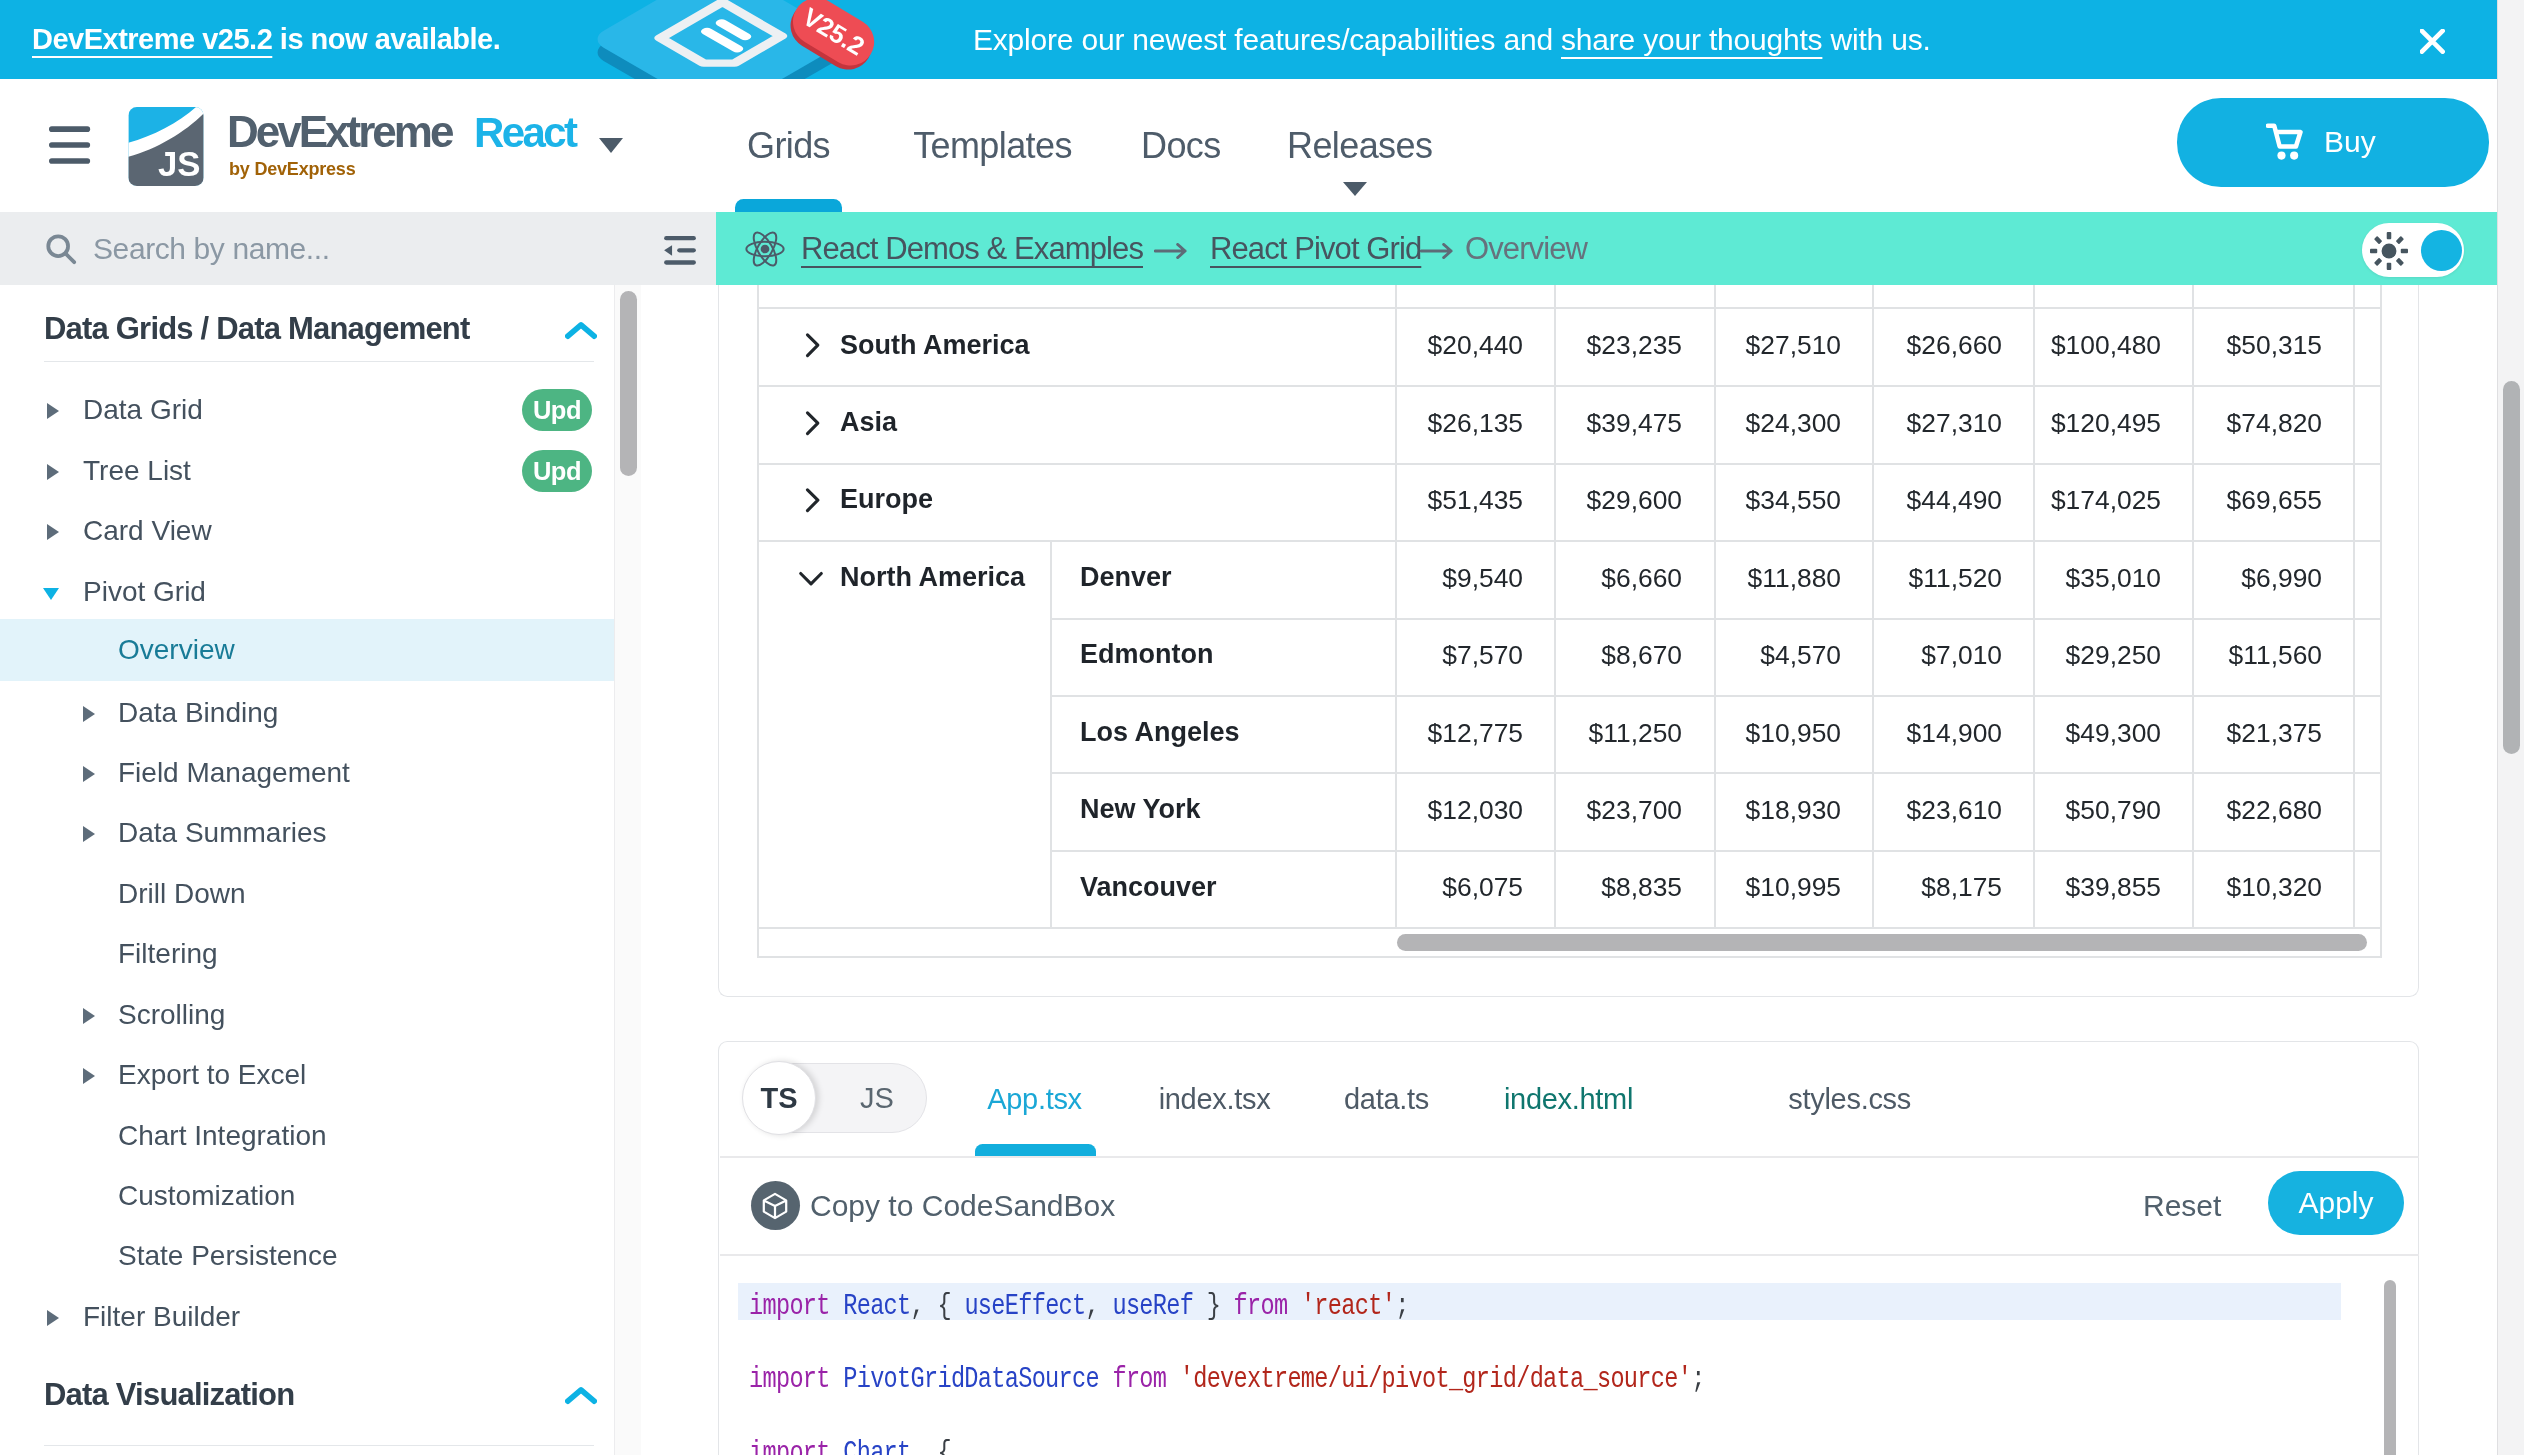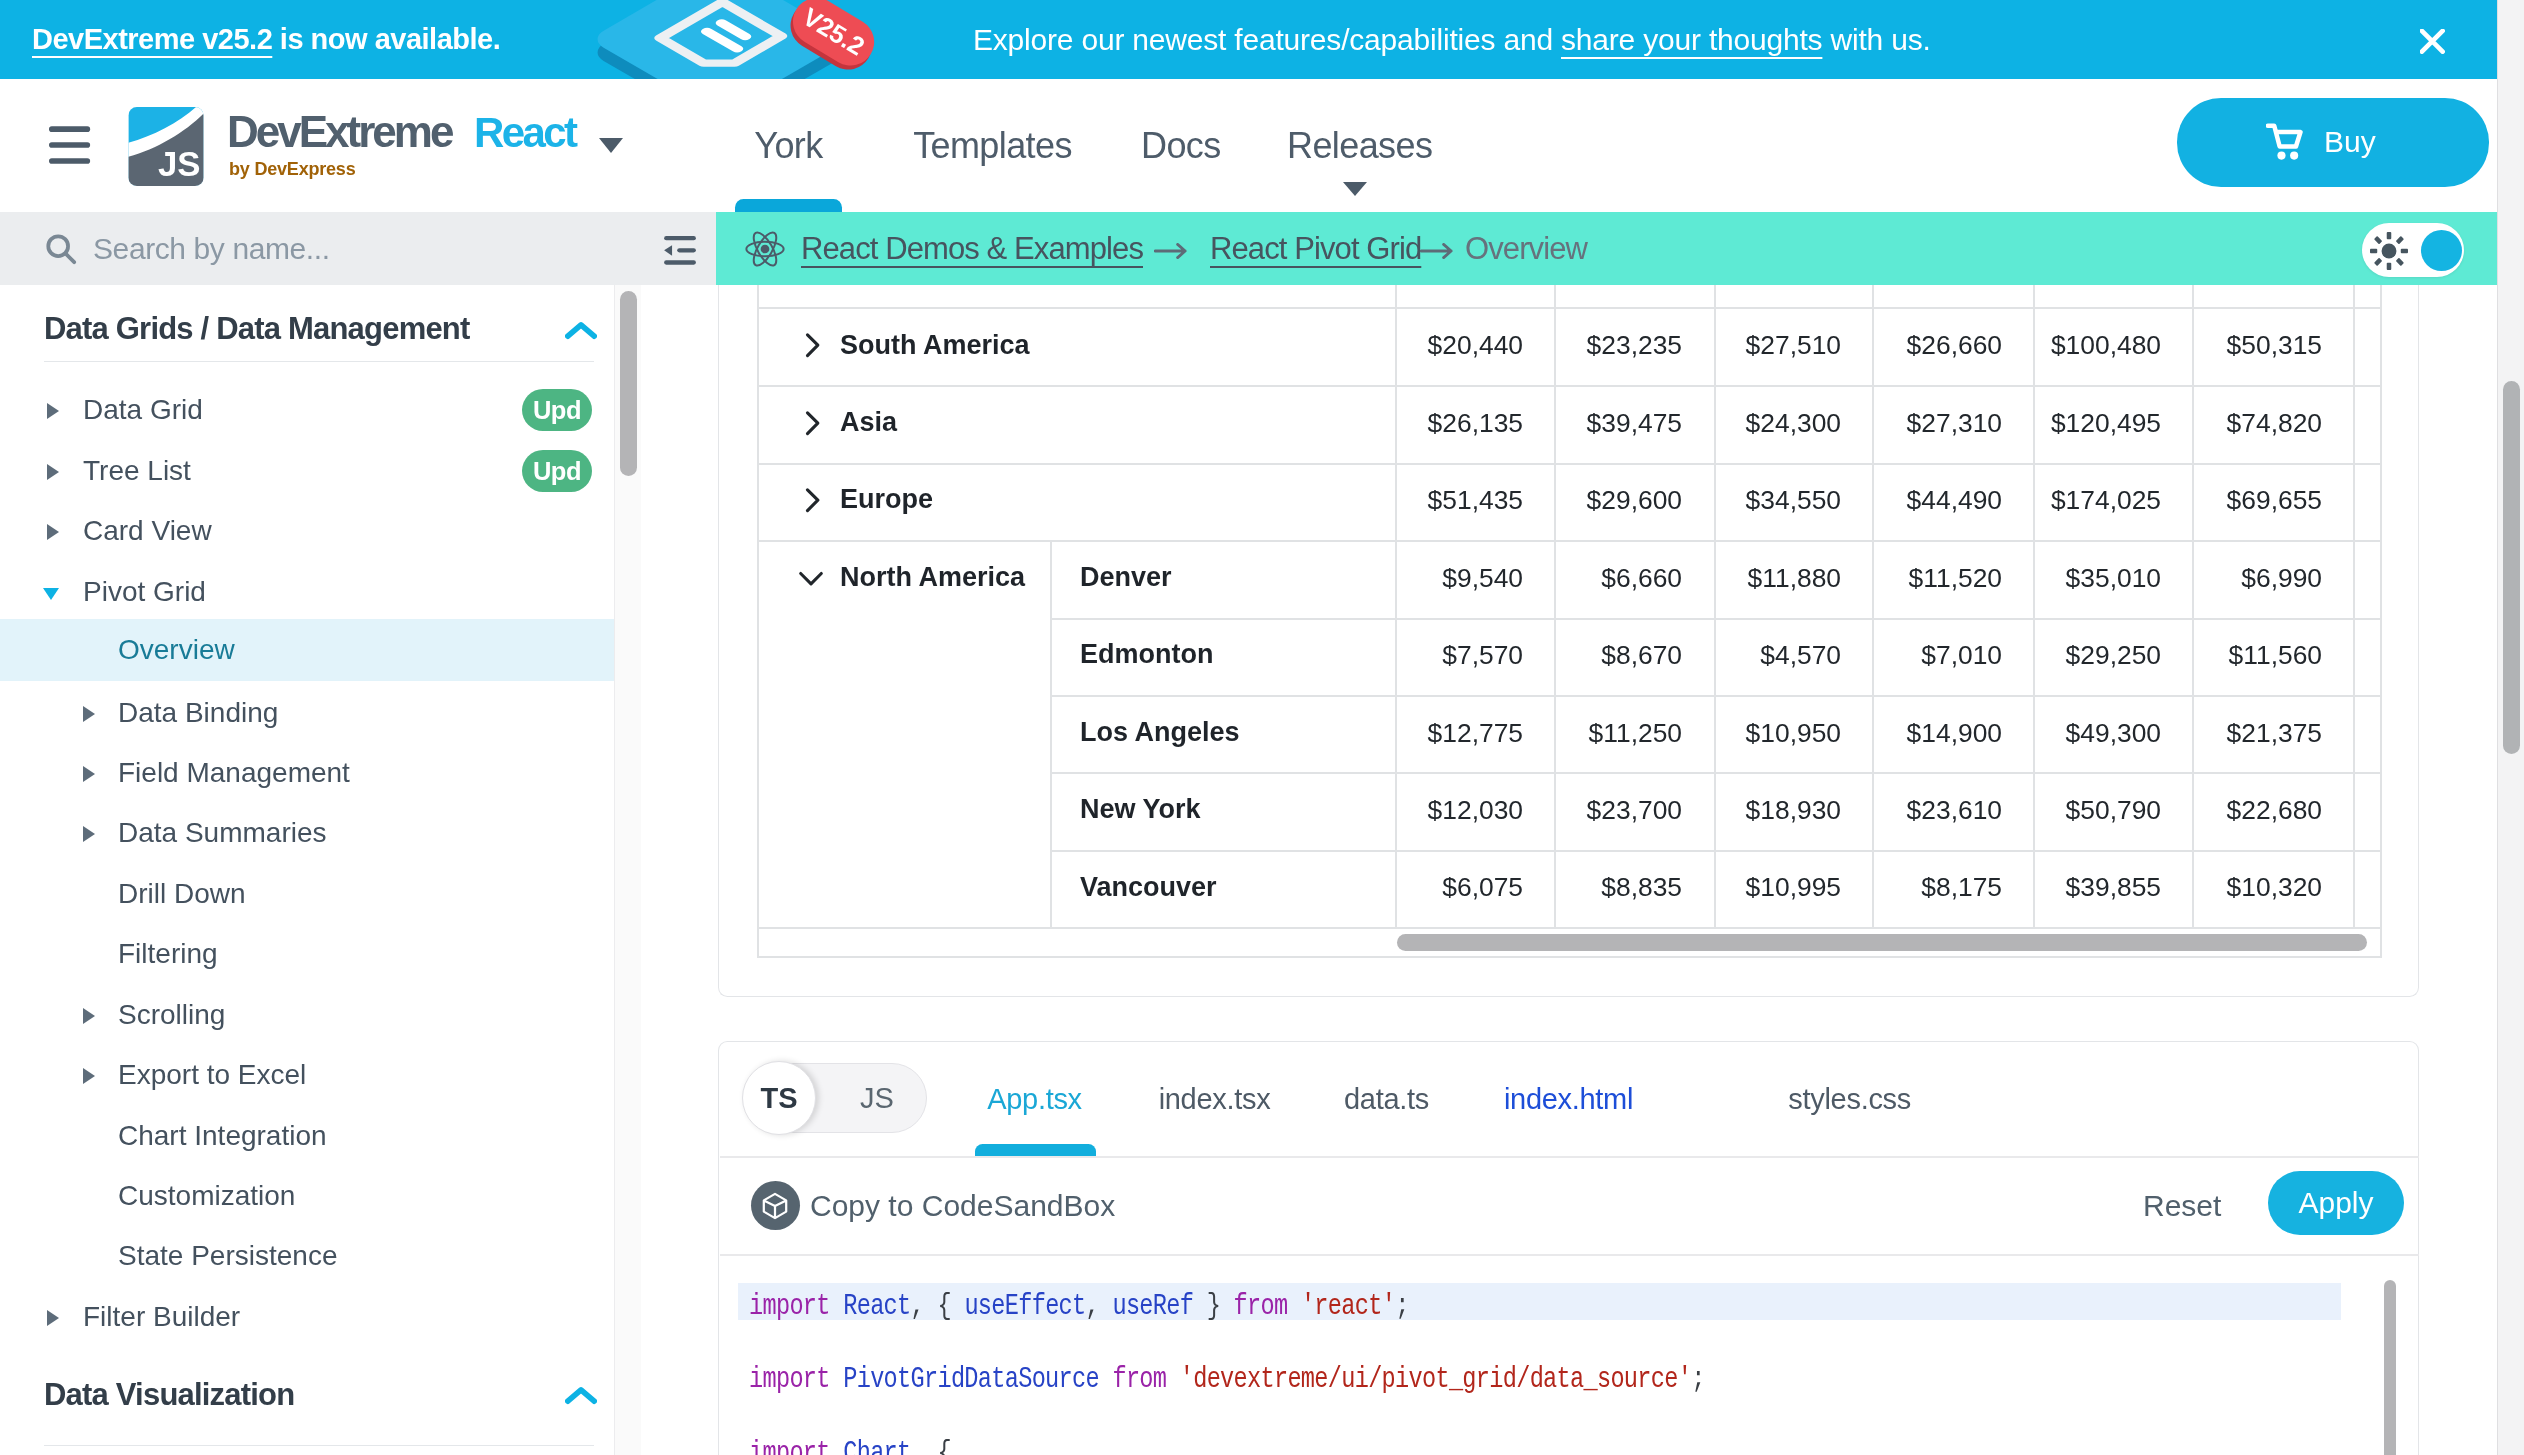--- a/index.html
+++ b/index.html
@@ -92,21 +92,21 @@
       <path d="M 0 38 C 30 30 62 12 80 -8 L 80 84 L 0 84 Z" fill="#fff"></path>
       <path d="M 0 53 C 30 45 60 27 80 7 L 80 84 L 0 84 Z" fill="#5b6672"></path>
     </g>
     <text x="54" y="73" font-size="37" font-weight="700" fill="#fff" text-anchor="middle" font-family="Liberation Sans">JS</text>
   </svg>
   <div class="abs" style="left:227px; top:28px; font-size:44px; font-weight:700; color:#51606e; letter-spacing:-3px;">DevExtreme</div>
   <div class="abs" style="left:229px; top:80px; font-size:18px; font-weight:700; color:#a16207; letter-spacing:-0.2px;">by DevExpress</div>
   <div class="abs" style="left:474px; top:30px; font-size:42px; font-weight:700; color:#1cb3e8; letter-spacing:-2.6px;">React</div>
   <div class="abs" style="left:599px; top:59px; width:0; height:0; border-top:15px solid #4c5b69; border-left:12.3px solid transparent; border-right:12.3px solid transparent;"></div>
 
-  <div class="navitem" style="left:735px; width:107px; text-align:center;">York</div>
+  <div class="navitem" style="left:735px; width:107px; text-align:center;">Grids</div>
   <div class="navitem" style="left:912px; width:161px; text-align:center;">Templates</div>
   <div class="navitem" style="left:1141px; width:79px; text-align:center;">Docs</div>
   <div class="navitem" style="left:1287px; width:138px; text-align:center;">Releases</div>
   <div class="abs" style="left:1343px; top:103px; width:0; height:0; border-top:14px solid #4c5b69; border-left:12.3px solid transparent; border-right:12.3px solid transparent;"></div>
   <div id="demos-underline"></div>
 
   <div class="abs" style="left:2177px; top:19px; width:312px; height:89px; background:#12b1e2; border-radius:44px;">
     <svg class="abs" style="left:89px; top:24.5px;" width="40" height="38" viewBox="0 0 44 42">
       <path d="M2 3 L9 3 L15 26 L33 26 L38 10 L13 10" stroke="#fff" stroke-width="5" fill="none" stroke-linecap="round" stroke-linejoin="round"></path>
       <circle cx="17" cy="36" r="4.5" fill="#fff"></circle>
@@ -343,21 +343,21 @@
 
 <div class="card" id="codecard"></div>
 <div id="codeui">
 <div class="abs" style="left:744px; top:1063px; width:183px; height:70px; background:#f4f4f6; border:1.9px solid #e3e3e7; border-radius:36px;"></div>
 <div class="abs" style="left:742px; top:1061px; width:74px; height:74px; background:#fff; border:1.9px solid #e0e0e4; border-radius:50%; box-shadow:2.8px 0 6.6px rgba(0,0,0,0.14);"></div>
 <div class="abs" style="left:742px; top:1061px; width:74px; height:74px; line-height:74px; text-align:center; font-size:29px; font-weight:600; color:#2e3944;">TS</div>
 <div class="abs" style="left:840px; top:1063px; width:74px; height:70px; line-height:70px; text-align:center; font-size:29px; color:#5a6670;">JS</div>
 <div class="abs" style="left:893px; top:1065px; width:283px; text-align:center; height:68px; line-height:68px; font-size:29px; color:#1aa7d6; letter-spacing:-0.3px;">App.tsx</div>
 <div class="abs" style="left:1073px; top:1065px; width:283px; text-align:center; height:68px; line-height:68px; font-size:29px; color:#4e5a66; letter-spacing:-0.3px;">index.tsx</div>
 <div class="abs" style="left:1245px; top:1065px; width:283px; text-align:center; height:68px; line-height:68px; font-size:29px; color:#4e5a66; letter-spacing:-0.3px;">data.ts</div>
-<div class="abs" style="left:1427px; top:1065px; width:283px; text-align:center; height:68px; line-height:68px; font-size:29px; color:#1d4ed8; letter-spacing:-0.3px;">index.html</div>
+<div class="abs" style="left:1427px; top:1065px; width:283px; text-align:center; height:68px; line-height:68px; font-size:29px; color:#0f766e; letter-spacing:-0.3px;">index.html</div>
 <div class="abs" style="left:1628px; top:1065px; width:283px; text-align:right; height:68px; line-height:68px; font-size:29px; color:#4e5a66; letter-spacing:-0.3px;">styles.css</div>
 <div class="abs" style="left:975px; top:1144px; width:121px; height:13.2px; background:#12aedd; border-radius:7.6px 7.6px 0 0;"></div>
 <div class="abs" style="left:720px; top:1156px; width:1699px; height:1.9px; background:#e9e9eb;"></div>
 <div class="abs" style="left:751px; top:1181px; width:49px; height:49px; border-radius:50%; background:#56646f;"></div>
 <svg class="abs" style="left:761px; top:1192px;" width="28" height="28" viewBox="0 0 30 30">
       <path d="M15 2 L27 9 L27 21 L15 28 L3 21 L3 9 Z M3 9 L15 15 L27 9 M15 15 L15 28" stroke="#fff" stroke-width="2.4" fill="none" stroke-linejoin="round"></path>
     </svg>
 <div class="abs" style="left:810px; top:1172px; height:68px; line-height:68px; font-size:30px; color:#51606c;">Copy to CodeSandBox</div>
 <div class="abs" style="left:2143px; top:1172px; height:68px; line-height:68px; font-size:30px; color:#51606c;">Reset</div>
 <div class="abs" style="left:2268px; top:1171px; width:136px; height:64px; border-radius:32px; background:#16b2e0; color:#fff; font-size:30px; text-align:center; line-height:64px;">Apply</div>

